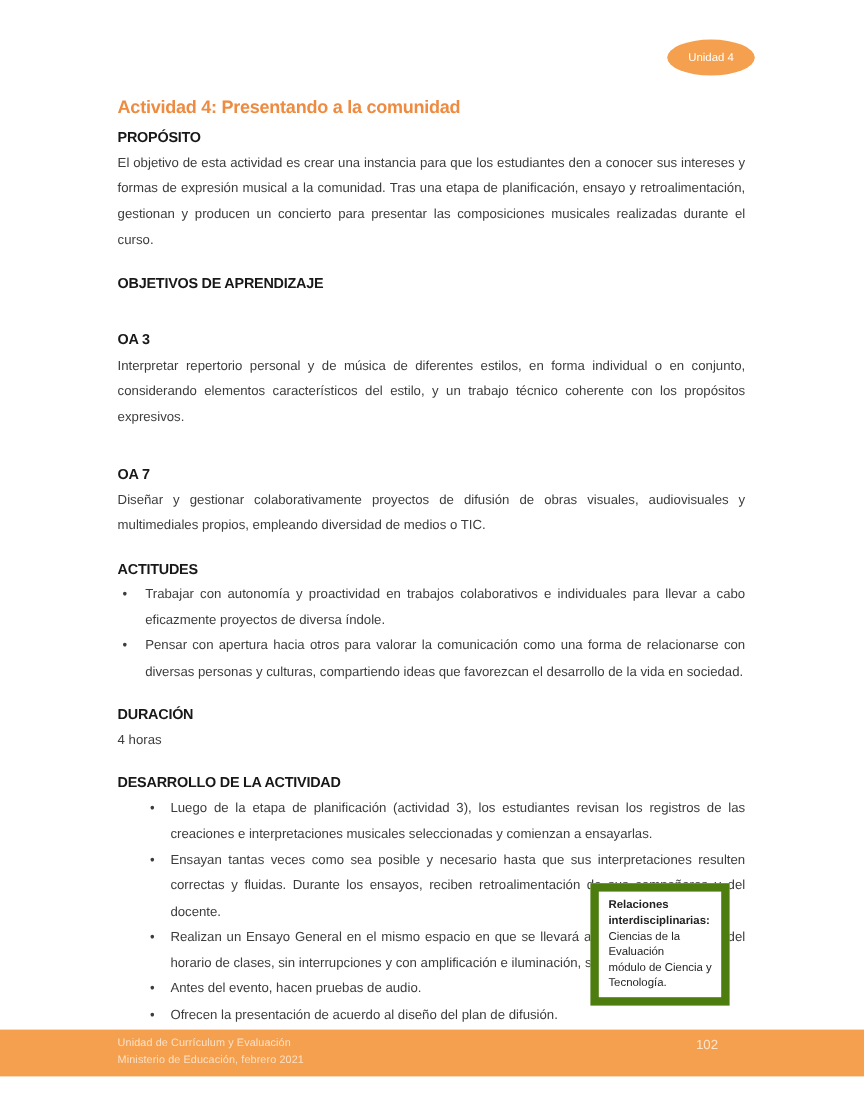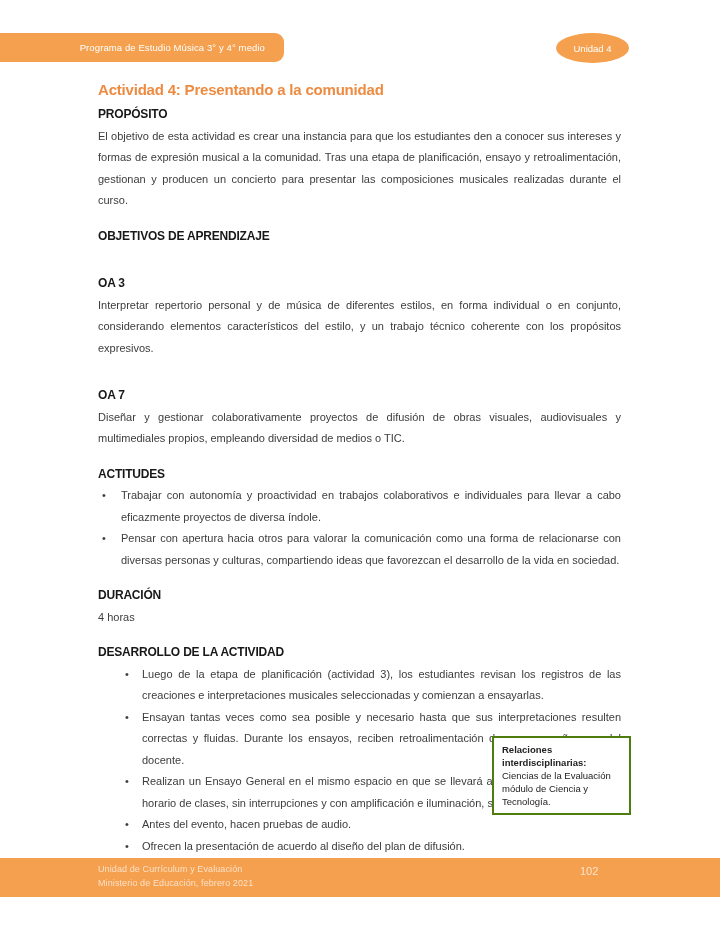--- a/index.html
+++ b/index.html
@@ -49,22 +49,22 @@
   .body-text { text-align:justify; }
 
   ul.bullets { list-style:none; }
   ul.bullets li { position:relative; padding-left:23px; text-align:justify; }
   ul.bullets li::before { content:"\2022"; position:absolute; left:4px; top:0; }
   ul.bullets.indented li { padding-left:44px; }
   ul.bullets.indented li::before { left:27px; }
 
   
   .interdisciplinary-box {
-    position:absolute; left:492px; top:736px; width:139px; min-height:64px;
-    border:2px solid #4d7c0f; background:#ffffff;
+    position:absolute; left:492px; top:736px; width:116px; min-height:64px;
+    border:7px solid #4d7c0f; background:#ffffff;
     padding:5px 6px 5px 8px;
     font-size:9.5px; line-height:13px; color:#222222;
   }
   .interdisciplinary-box .box-title { font-weight:bold; }
 
   
   .footer-bar {
     position:absolute; left:0; top:858px; width:720px; height:39px;
     background:var(--accent-orange,#F5A04E);
   }
@@ -76,23 +76,20 @@
   .footer-page {
     position:absolute; left:580px; top:7px;
     font-size:11px; color:rgba(255,255,255,0.72);
   }
 </style>
 </head>
 <body>
 
 <div class="page">
 
-  <div class="program-badge">
-    <span>Programa de Estudio Música 3° y 4° medio</span>
-  </div>
 
   <div class="unit-badge">
     <span>Unidad 4</span>
   </div>
 
   <div class="content">
 
     <div class="doc-title">Actividad 4: Presentando a la comunidad</div>
 
     <div class="section">

